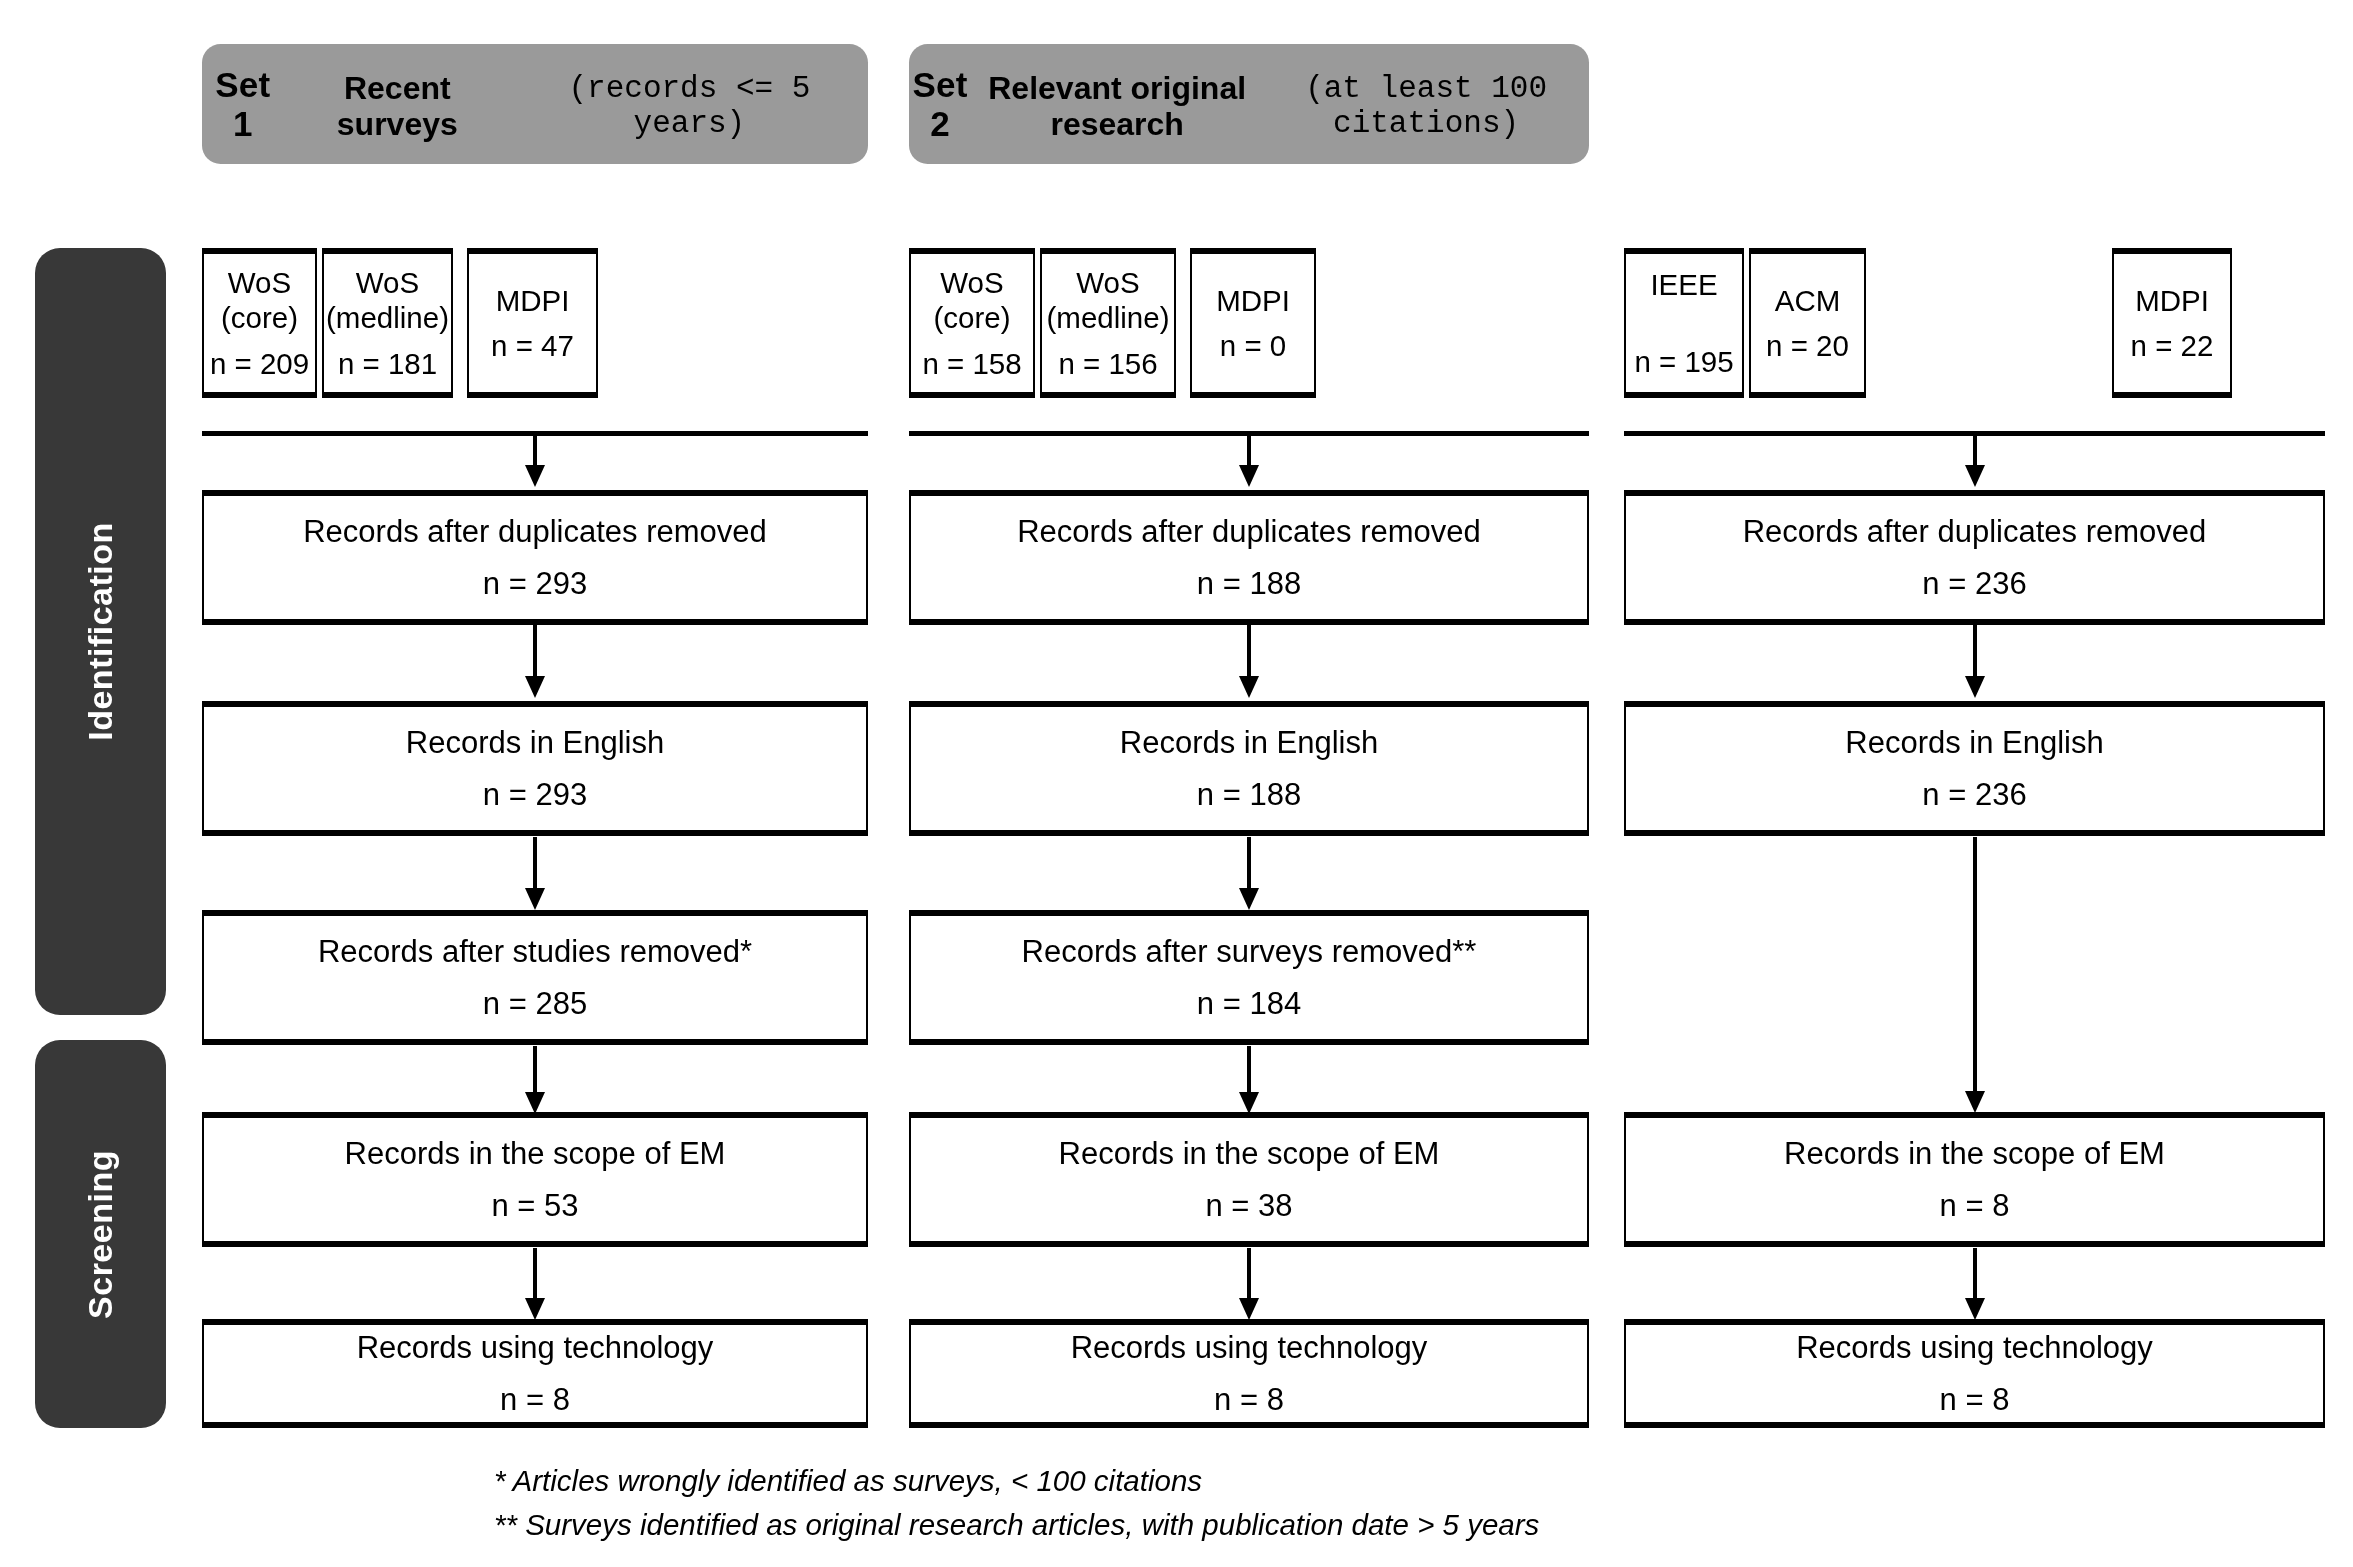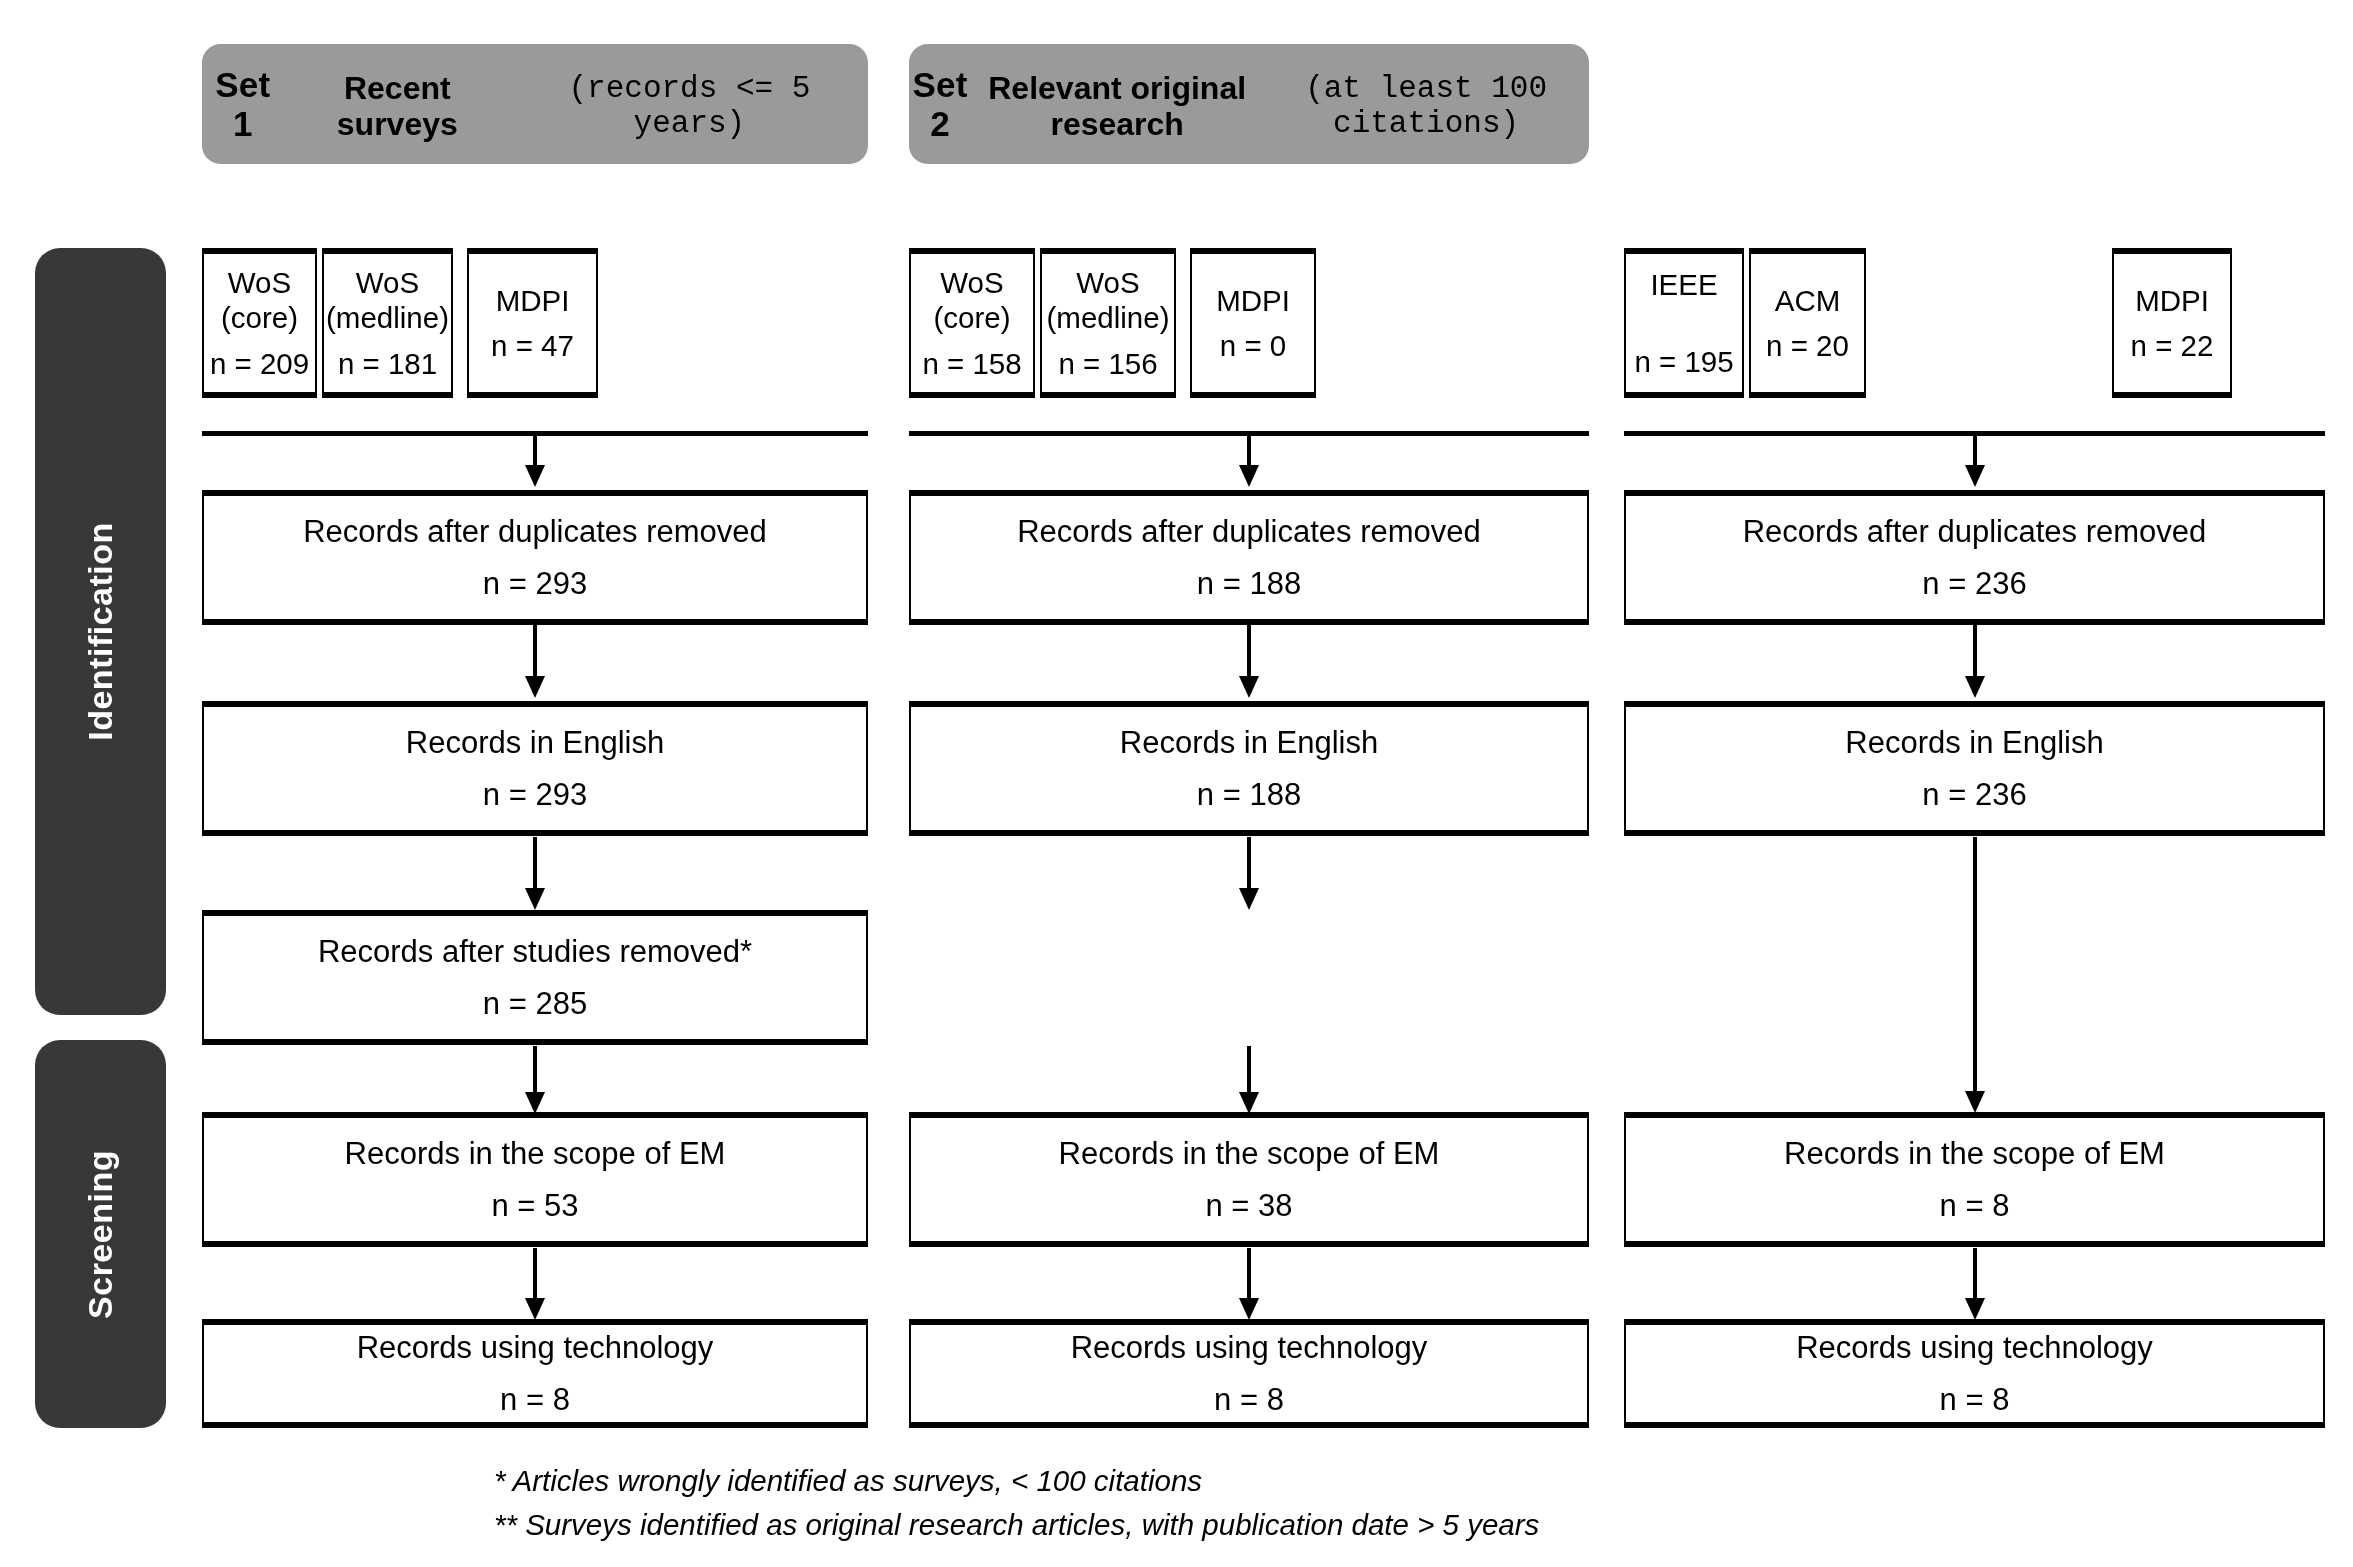--- a/index.html
+++ b/index.html
@@ -160,20 +160,24 @@
   <div class="vline" style="left:1247px;top:625px;height:55px;"></div>
   <div class="arrowhead" style="left:1239px;top:676px;"></div>
 
   <div class="fbox" style="left:909px;top:701px;width:680px;height:135px;">
     <div class="b-label">Records in English</div>
     <div class="b-count">n = 188</div>
   </div>
   <div class="vline" style="left:1247px;top:837px;height:55px;"></div>
   <div class="arrowhead" style="left:1239px;top:888px;"></div>
 
+  <div class="fbox" style="left:909px;top:910px;width:680px;height:135px;">
+    <div class="b-label">Records after surveys removed**</div>
+    <div class="b-count">n = 184</div>
+  </div>
   <div class="vline" style="left:1247px;top:1046px;height:49px;"></div>
   <div class="arrowhead" style="left:1239px;top:1092px;"></div>
 
   <div class="fbox" style="left:909px;top:1112px;width:680px;height:135px;">
     <div class="b-label">Records in the scope of EM</div>
     <div class="b-count">n = 38</div>
   </div>
   <div class="vline" style="left:1247px;top:1248px;height:53px;"></div>
   <div class="arrowhead" style="left:1239px;top:1298px;"></div>
 

